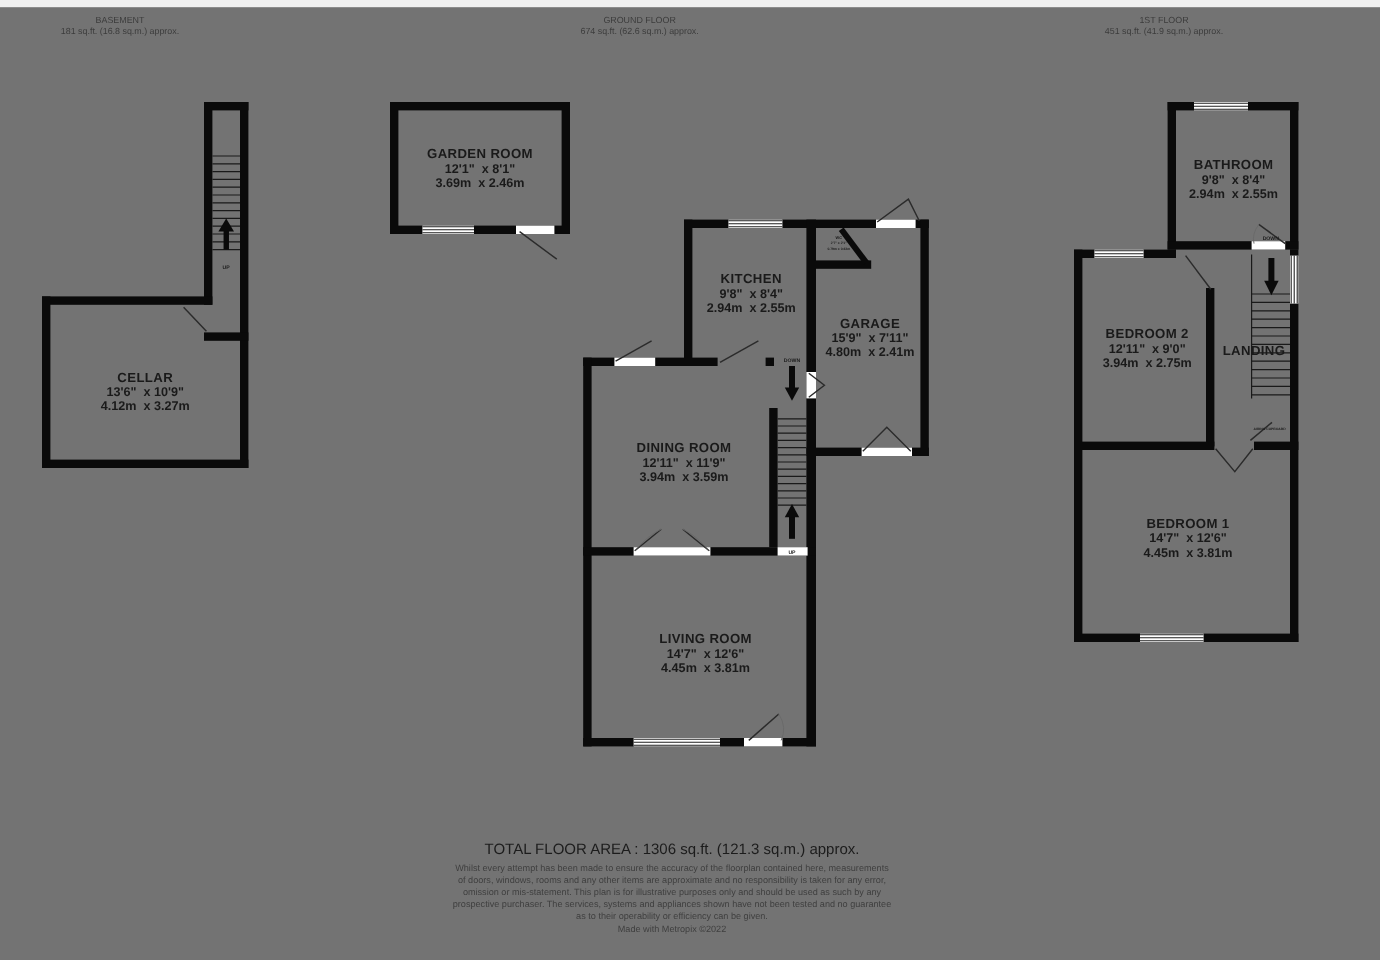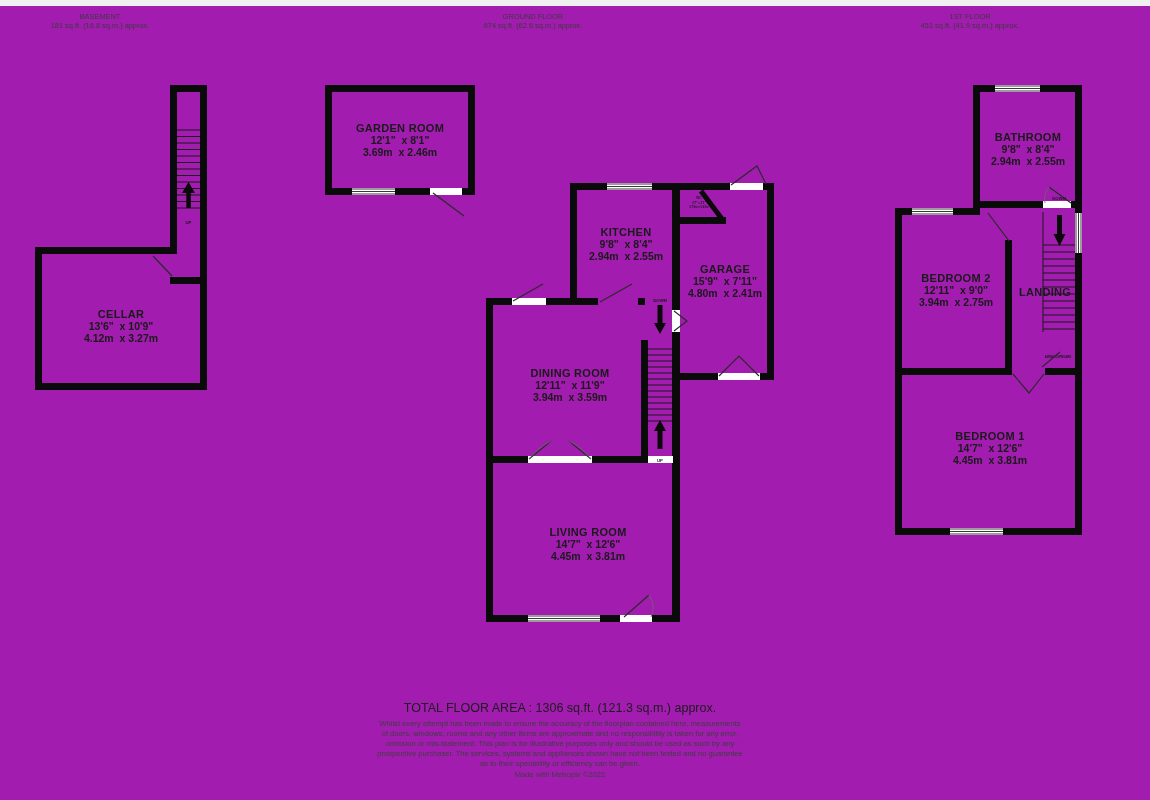--- a/index.html
+++ b/index.html
@@ -1,16 +1,16 @@
 <!DOCTYPE html>
 <html><head>
 <meta charset="utf-8">
 <style>
   html,body{margin:0;padding:0;background:#fff;}
-  #stage{position:relative;width:1150px;height:800px;background:#a21caf;overflow:hidden;
+  #stage{position:relative;width:1150px;height:800px;background:#737373;overflow:hidden;
          font-family:"Liberation Sans", sans-serif;}
   svg{display:block;}
   svg text{white-space:pre;}
   .wall{fill:#0a0a0a;}
   .gap{fill:#ffffff;}
   .tread{stroke:#1a1a1a;stroke-width:1;fill:none;}
   .thinline{stroke:#1a1a1a;stroke-width:1;fill:none;}
   .leaf{stroke:#2b2b2b;stroke-width:1.2;fill:none;}
   .arc{stroke:#6a6a6a;stroke-width:.8;fill:none;}
   .winline{stroke:#222;stroke-width:.9;fill:none;}

